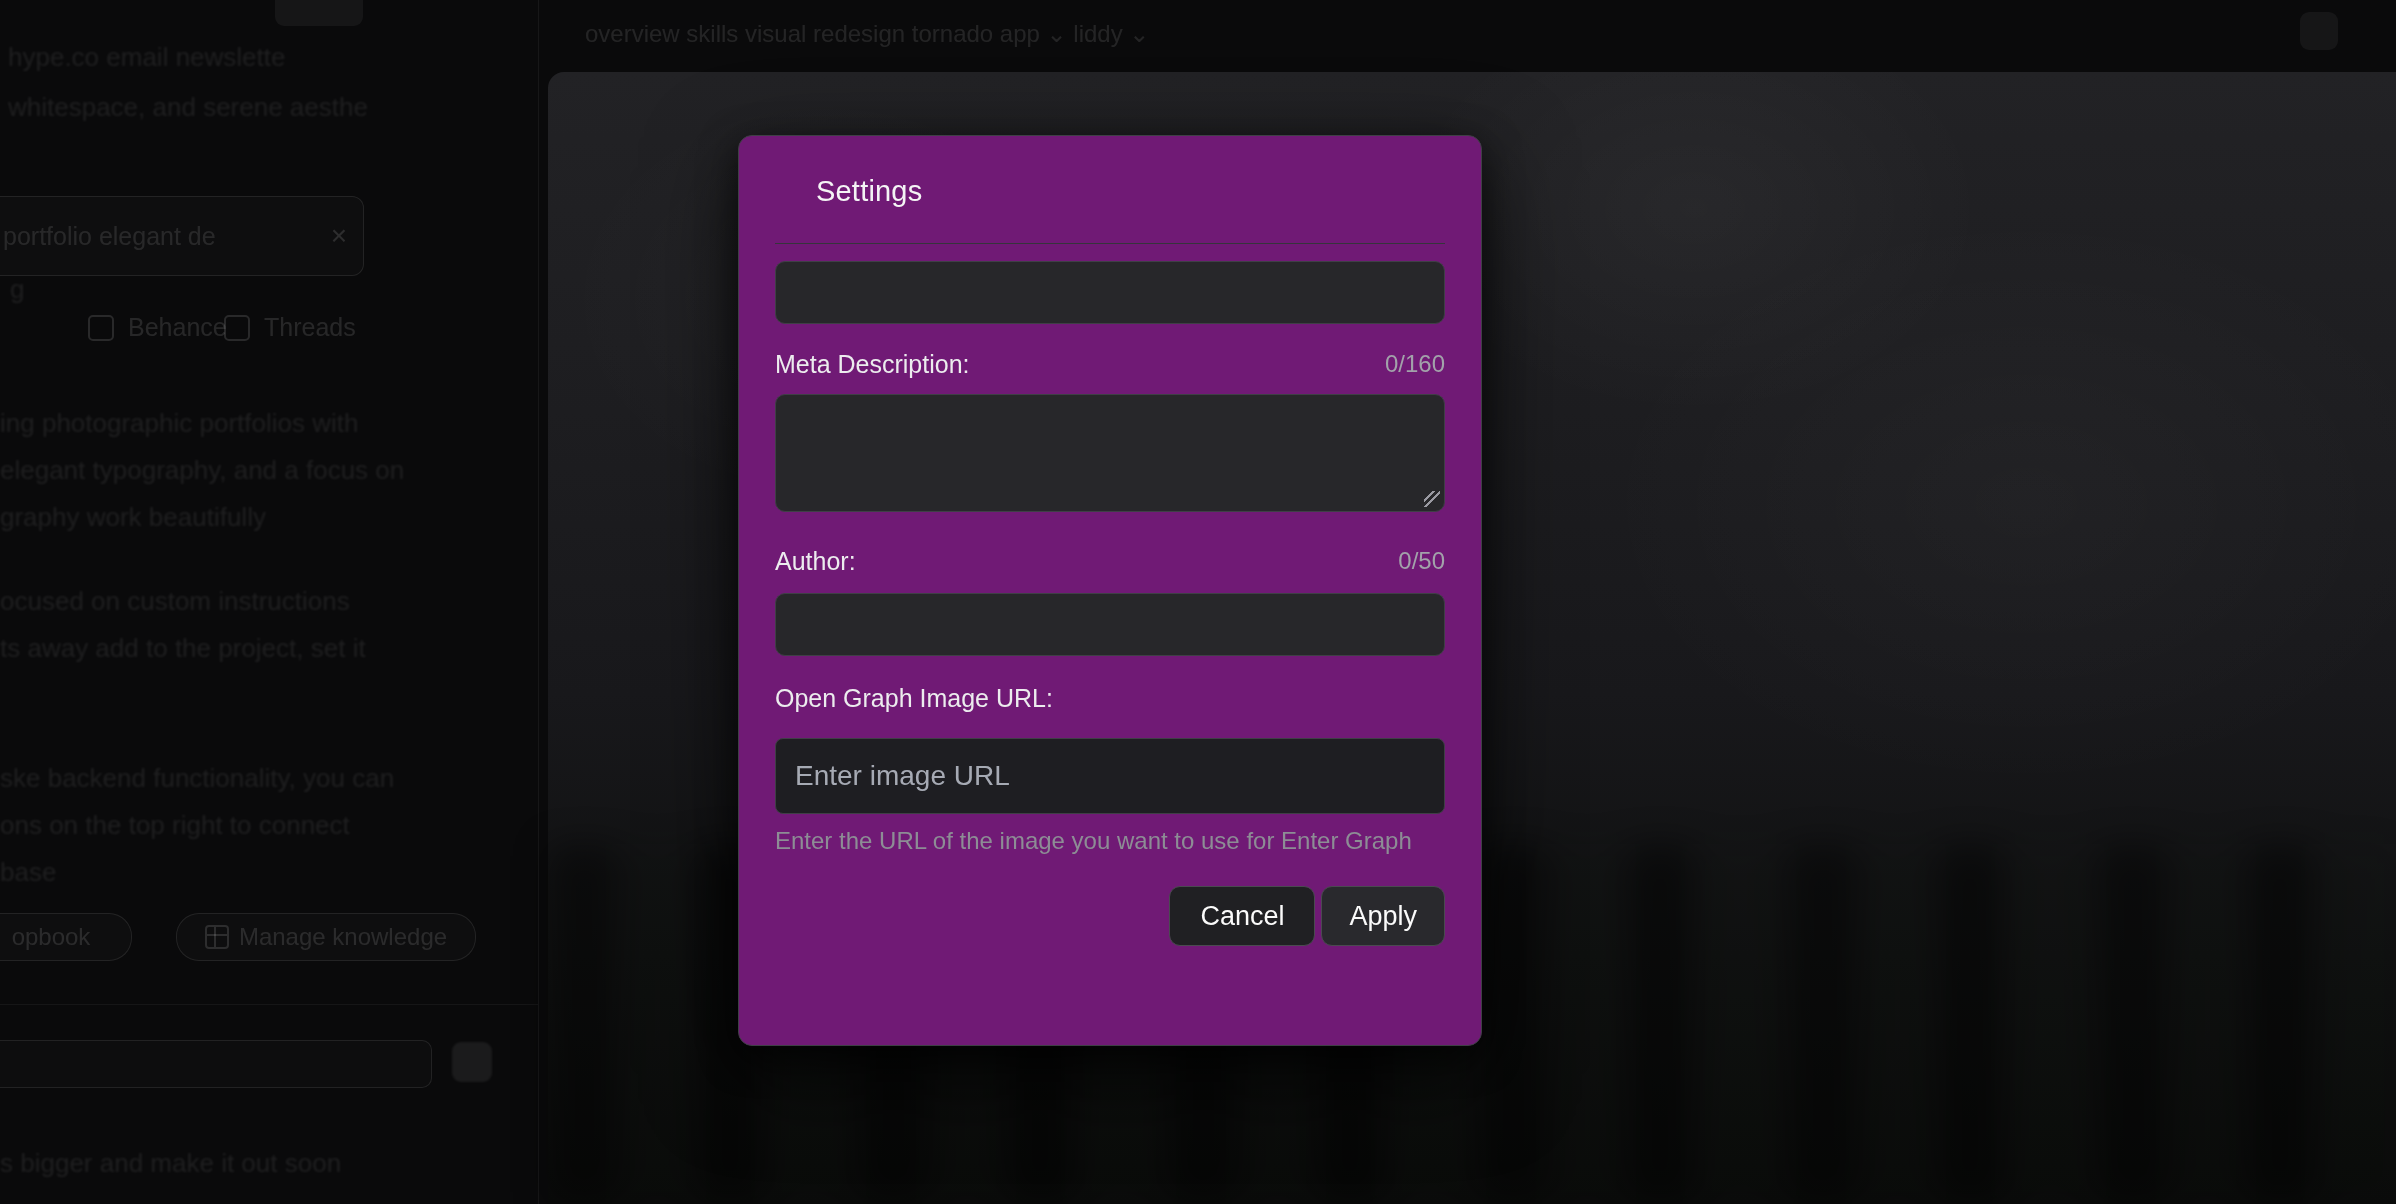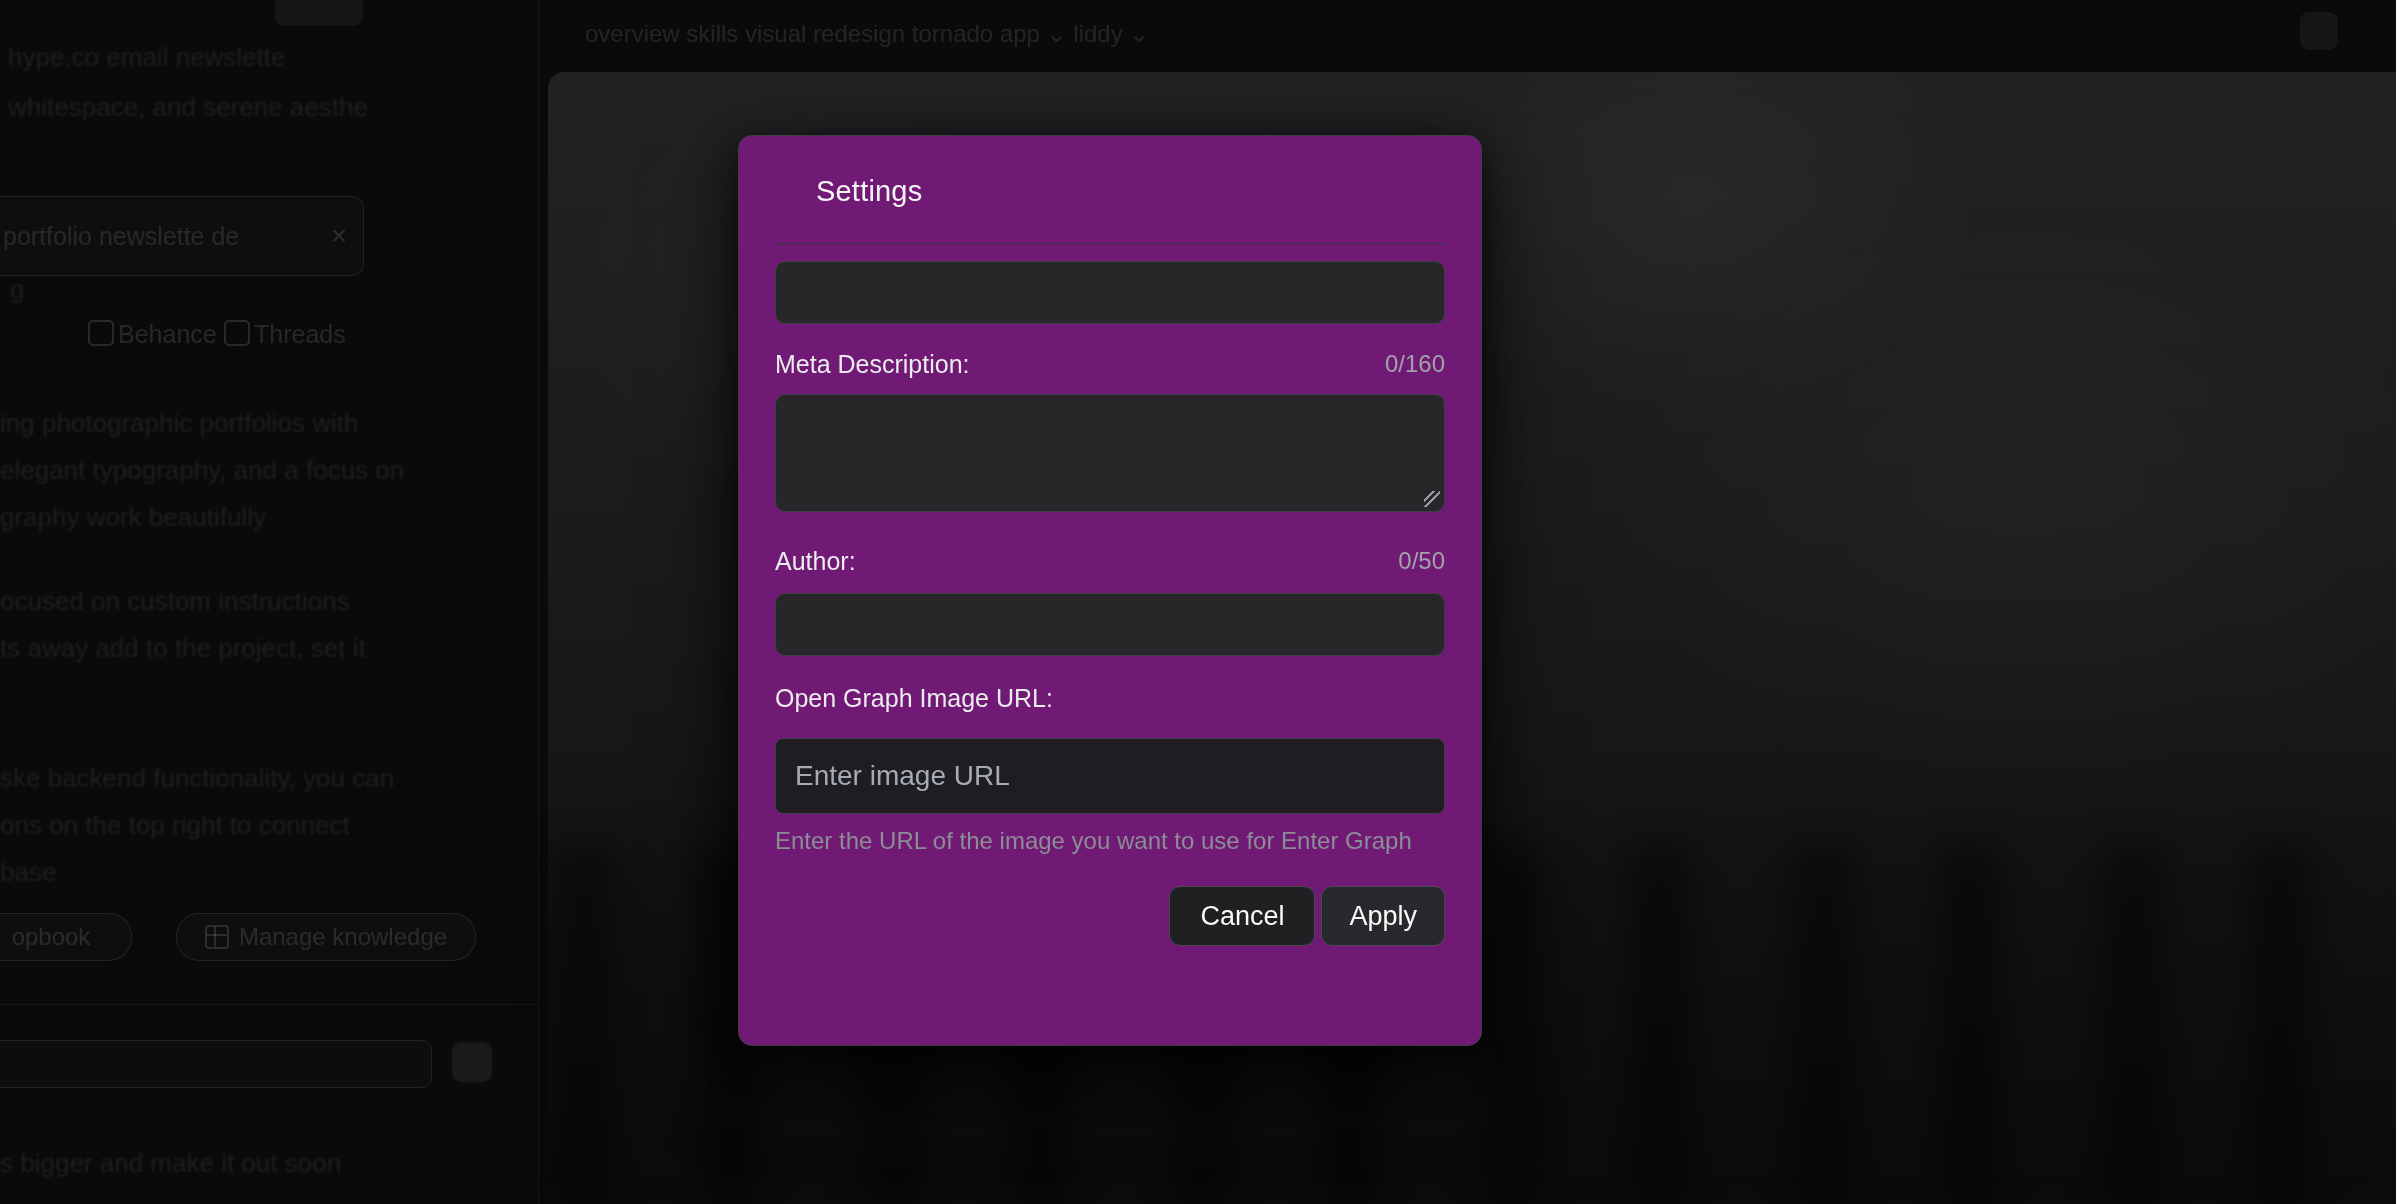--- a/index.html
+++ b/index.html
@@ -19,21 +19,21 @@
     border-right:1px solid rgba(255,255,255,0.055);background:#0a0a0b;}
   .sb-tab{position:absolute;left:275px;top:0;width:88px;height:26px;border-radius:0 0 9px 9px;
     background:rgba(255,255,255,0.05);filter:blur(0.5px);}
   .sb-line{position:absolute;font-size:26px;white-space:nowrap;}
   .sb-card{position:absolute;left:-18px;top:196px;width:380px;height:78px;border-radius:12px;
     border:1px solid rgba(255,255,255,0.09);background:rgba(255,255,255,0.02);
     display:flex;align-items:center;filter:blur(0.5px);}
   .sb-card-label{margin-left:20px;font-size:25px;color:rgba(255,255,255,0.11);white-space:nowrap;}
   .sb-card-close{position:absolute;right:16px;top:50%;transform:translateY(-50%);
     font-size:28px;color:rgba(255,255,255,0.13);}
-  .sb-check{position:absolute;top:320px;display:flex;gap:4px;
+  .sb-check{position:absolute;top:313px;display:flex;align-items:center;gap:14px;
     font-size:25px;color:rgba(255,255,255,0.12);filter:blur(0.5px);}
   .sb-checkbox{width:22px;height:22px;border:2px solid rgba(255,255,255,0.13);border-radius:5px;}
   .sb-para{position:absolute;left:0;font-size:26px;line-height:47px;white-space:pre-line;}
   .sb-btn{position:absolute;height:46px;border-radius:23px;border:1px solid rgba(255,255,255,0.09);
     background:rgba(255,255,255,0.02);display:flex;align-items:center;justify-content:center;
     gap:10px;font-size:24px;color:rgba(255,255,255,0.12);filter:blur(0.5px);white-space:nowrap;}
   .sb-grid-icon{display:inline-block;width:20px;height:20px;border:2px solid rgba(255,255,255,0.13);
     border-radius:4px;position:relative;}
   .sb-grid-icon::before{content:'';position:absolute;left:7px;top:0;bottom:0;width:2px;
     background:rgba(255,255,255,0.13);}
@@ -107,21 +107,21 @@
     <div class="breadcrumb dim">overview   skills   visual redesign   tornado app ⌄   liddy ⌄</div>
     <div class="topbar-btn"></div>
   </div>
 
   <div class="sidebar">
     <div class="sb-tab"></div>
     <div class="sb-line dim-soft" style="left:8px;top:42px;">hype.co   email newslette</div>
     <div class="sb-line dim-soft" style="left:8px;top:92px;">whitespace, and serene aesthe</div>
 
     <div class="sb-card">
-      <span class="sb-card-label">portfolio newslette de</span>
+      <span class="sb-card-label">portfolio elegant de</span>
       <span class="sb-card-close">×</span>
     </div>
     <div class="sb-line dim-soft" style="left:10px;top:274px;">g</div>
 
     <div class="sb-check" style="left:88px;">
       <span class="sb-checkbox"></span>
       <span>Behance</span>
     </div>
     <div class="sb-check" style="left:224px;">
       <span class="sb-checkbox"></span>

